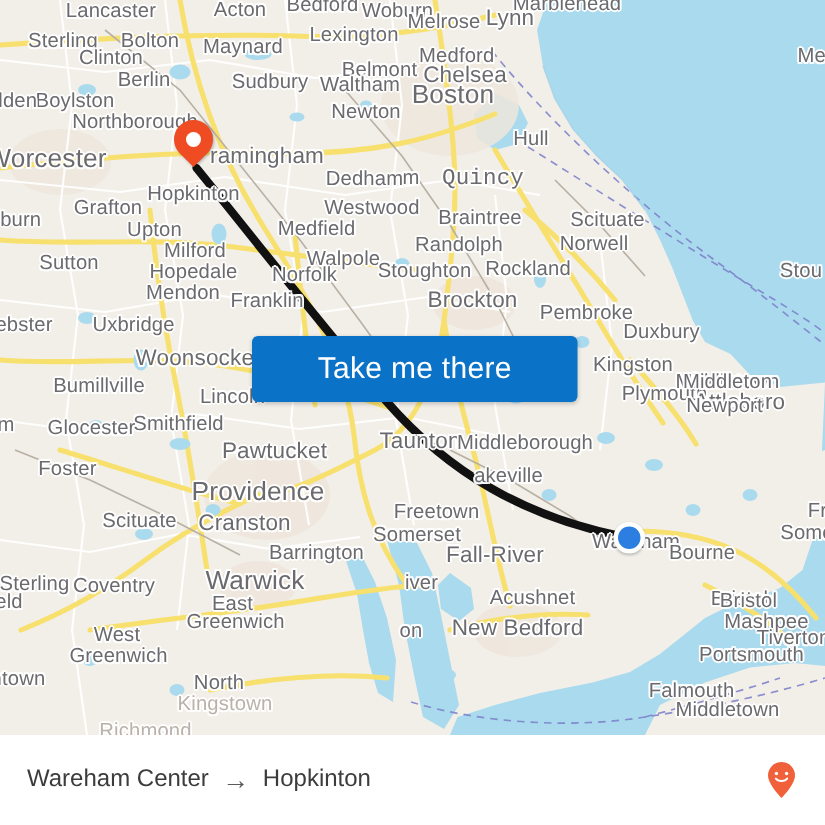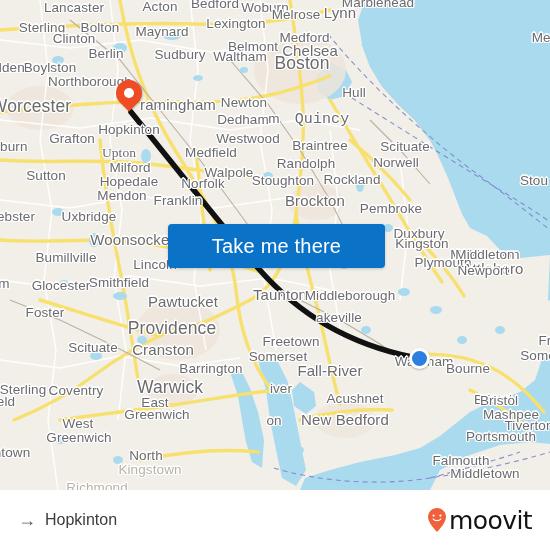--- a/index.html
+++ b/index.html
@@ -303,57 +303,57 @@
         <div class="map-label sz-md" style="left: 74px; top: 7px;">Lancaster</div>
         <div class="map-label sz-md" style="left: 42px; top: 27px;">Sterling</div>
         <div class="map-label sz-md" style="left: 100px; top: 27px;">Bolton</div>
         <div class="map-label sz-md" style="left: 156px; top: 31px; padding-left: 12px;">Maynard</div>
         <div class="map-label sz-md" style="left: 236px; top: 23px;">Lexington</div>
         <div class="map-label sz-md" style="left: 296px; top: 14px;">Melrose</div>
         <div class="map-label sz-md" style="left: 74px; top: 38px;">Clinton</div>
         <div class="map-label sz-md" style="left: 283px; top: 37px; padding-left: 43px;">Medford</div>
         <div class="map-label sz-md" style="left: 253px; top: 46px;">Belmont</div>
         <div class="map-label sz-lg" style="left: 310px; top: 50px;">Chelsea</div>
-        <div class="map-label sz-md" style="left: 106px; top: 53px;">Berlin</div>
+        <div class="map-label sz-md" style="left: 96px; top: 53px;">Berlin</div>
         <div class="map-label sz-md" style="left: 180px; top: 54px;">Sudbury</div>
         <div class="map-label sz-md" style="left: 240px; top: 56px;">Waltham</div>
         <div class="map-label sz-xl" style="left: 302px; top: 63px;">Boston</div>
         <div class="map-label sz-md" style="left: 50px; top: 67px;">Boylston</div>
         <div class="map-label sz-md" style="left: 8px; top: 67px;">olden</div>
-        <div class="map-label sz-md" style="left: 244px; top: 74px; margin-top: 28px;">Newton</div>
+        <div class="map-label sz-md" style="left: 244px; top: 74px;">Newton</div>
         <div class="map-label sz-md" style="left: 90px; top: 81px;">Northborough</div>
         <div class="map-label sz-md" style="left: 354px; top: 92px;">Hull</div>
         <div class="map-label sz-xl" style="left: 31px; top: 106px;">Worcester</div>
         <div class="map-label sz-lg" style="left: 178px; top: 104px;">ramingham</div>
         <div class="map-label sz-md" style="left: 243px; top: 119px;">Dedham</div>
         <div class="map-label sz-lg" style="left: 322px; top: 119px; font-family: Liberation Mono, monospace;">Quincy</div>
         <div class="map-label sz-md" style="left: 129px; top: 129px;">Hopkinton</div>
         <div class="map-label sz-md" style="left: 72px; top: 138px;">Grafton</div>
         <div class="map-label sz-md" style="left: 248px; top: 138px;">Westwood</div>
         <div class="map-label sz-md" style="left: 320px; top: 145px;">Braintree</div>
         <div class="map-label sz-md" style="left: 10px; top: 146px;">uburn</div>
-        <div class="map-label sz-md" style="left: 119px; top: 153px; font-family: Liberation Serif, serif;">Upton</div>
+        <div class="map-label sz-md" style="left: 103px; top: 153px;">Upton</div>
         <div class="map-label sz-md" style="left: 211px; top: 152px;">Medfield</div>
         <div class="map-label sz-md" style="left: 405px; top: 146px;">Scituate</div>
         <div class="map-label sz-md" style="left: 306px; top: 163px;">Randolph</div>
         <div class="map-label sz-md" style="left: 130px; top: 167px;">Milford</div>
         <div class="map-label sz-md" style="left: 229px; top: 172px;">Walpole</div>
         <div class="map-label sz-md" style="left: 396px; top: 162px;">Norwell</div>
         <div class="map-label sz-md" style="left: 129px; top: 181px;">Hopedale</div>
         <div class="map-label sz-md" style="left: 203px; top: 183px;">Norfolk</div>
         <div class="map-label sz-md" style="left: 46px; top: 175px;">Sutton</div>
         <div class="map-label sz-md" style="left: 283px; top: 180px;">Stoughton</div>
         <div class="map-label sz-md" style="left: 352px; top: 179px;">Rockland</div>
         <div class="map-label sz-md" style="left: 122px; top: 195px;">Mendon</div>
         <div class="map-label sz-md" style="left: 178px; top: 200px;">Franklin</div>
         <div class="map-label sz-lg" style="left: 315px; top: 200px;">Brockton</div>
         <div class="map-label sz-md" style="left: 89px; top: 216px;">Uxbridge</div>
         <div class="map-label sz-md" style="left: 16px; top: 216px;">ebster</div>
         <div class="map-label sz-md" style="left: 391px; top: 208px;">Pembroke</div>
-        <div class="map-label sz-md" style="left: 419px; top: 221px; margin-top: 12px;">Duxbury</div>
+        <div class="map-label sz-md" style="left: 441px; top: 221px;">Duxbury</div>
         <div class="map-label sz-lg" style="left: 132px; top: 239px;">Woonsocket</div>
         <div class="map-label sz-md" style="left: 422px; top: 243px;">Kingston</div>
         <div class="map-label sz-md" style="left: 66px; top: 257px;">Bumillville</div>
         <div class="map-label sz-md" style="left: 155px; top: 264px;">Lincoln</div>
         <div class="map-label sz-md" style="left: 443px; top: 262px;">Plymouth</div>
         <div class="map-label sz-lg" style="left: 493px; top: 268px;">Attleboro</div>
         <div class="map-label sz-md" style="left: 119px; top: 282px;">Smithfield</div>
         <div class="map-label sz-md" style="left: 61px; top: 285px;">Glocester</div>
         <div class="map-label sz-lg" style="left: 183px; top: 301px;">Pawtucket</div>
         <div class="map-label sz-lg" style="left: 280px; top: 294px;">Taunton</div>
@@ -409,27 +409,27 @@
     </div>
 
     <div id="pin-dest"></div>
 
     <button id="cta-button">Take me there</button>
 
   </div>
 
   <div id="footer">
     <div id="route-summary">
+      <span>Wareham Center</span>
       <span id="route-arrow">→</span>
       <span>Hopkinton</span>
     </div>
     <div id="brand-logo">
       <svg width="22" height="26" viewBox="0 0 22 26">
         <path d="M11,1 C16,1 20,5 20,10 C20,16 11,25 11,25 C11,25 2,16 2,10 C2,5 6,1 11,1 Z" fill="#f0603a"></path>
         <circle cx="7.6" cy="8.6" r="1.15" fill="#ffffff"></circle>
         <circle cx="14.4" cy="8.6" r="1.15" fill="#ffffff"></circle>
         <path d="M7.2,12 C8.6,14.2 13.4,14.2 14.8,12" stroke="#ffffff" stroke-width="1.3" fill="none" stroke-linecap="round"></path>
       </svg>
-      <span id="brand-wordmark">moovit</span>
     </div>
   </div>
 
 </div>
 
 </body></html>

